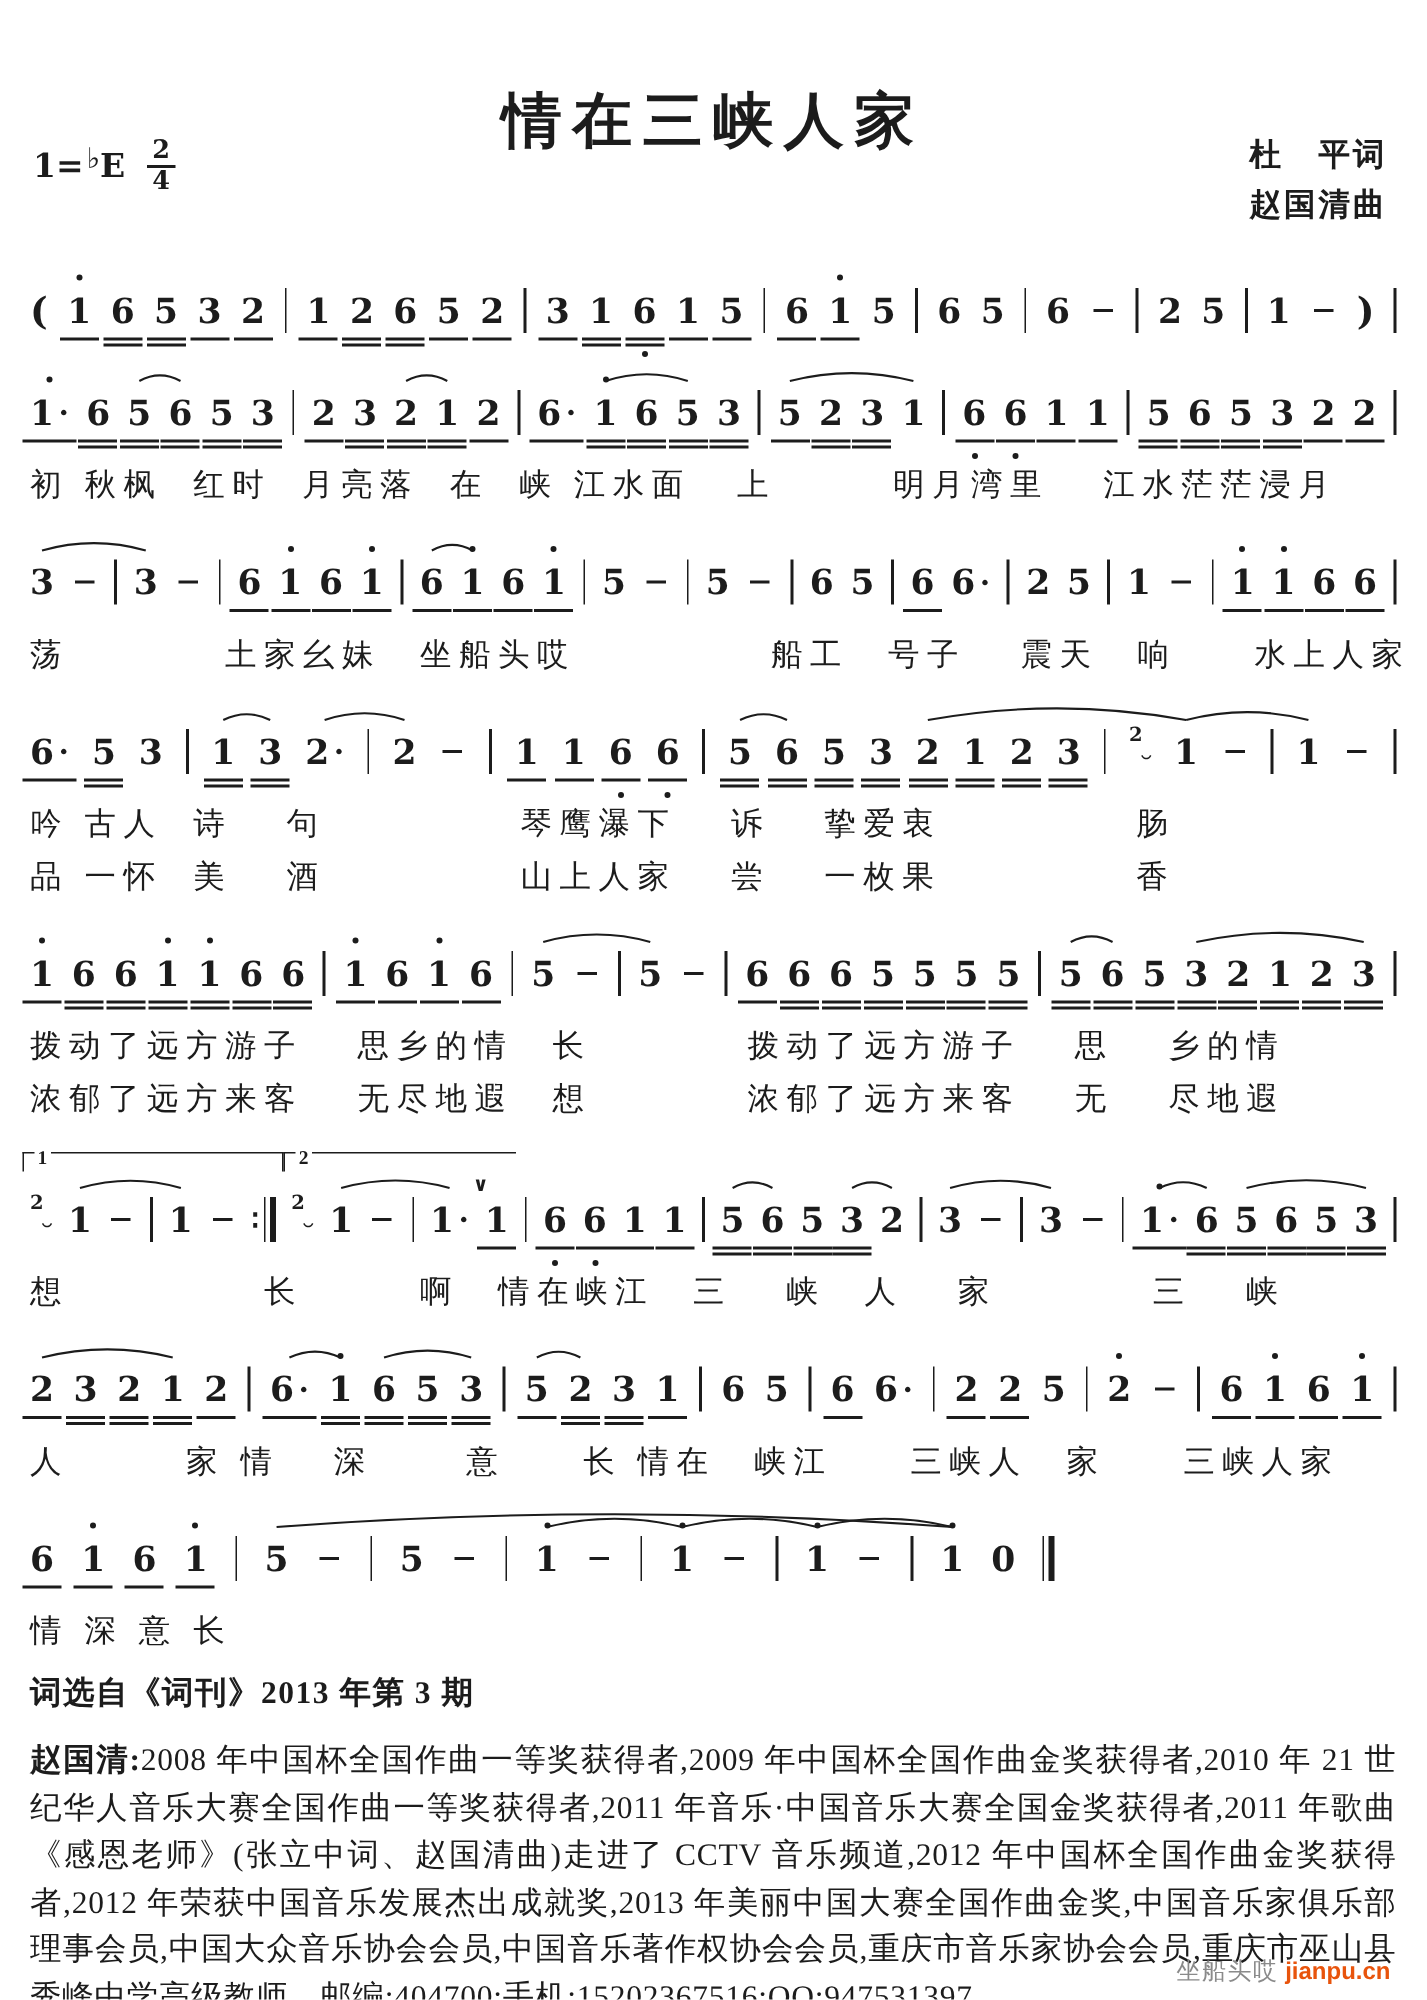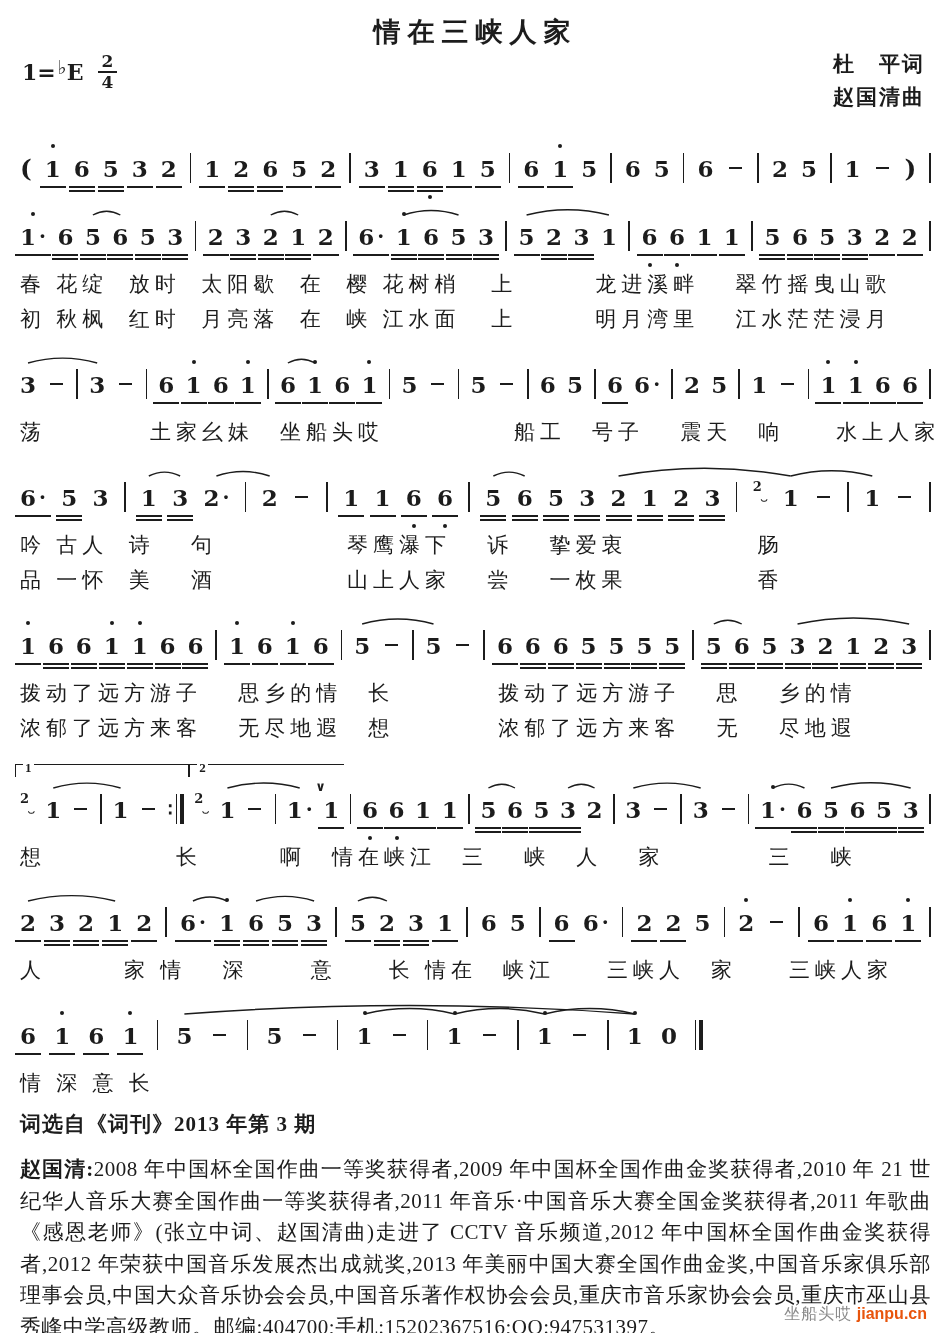--- a/index.html
+++ b/index.html
@@ -8,23 +8,24 @@
   body{
     width:951px; height:1333px; overflow:hidden;
     padding:12px 20px 0 20px;
     font-family:"Liberation Serif", serif;
     color:var(--ink);
     position:relative;
   }
   
   .header{ position:relative; height:118px; }
   .title{
-    text-align:center; font-size:27px; font-weight:bold;
+    text-align:center; font-size:40px; font-weight:bold;
     letter-spacing:7px; padding-top:2px;
     font-family:"Liberation Serif", serif;
+    margin-top:39px;
   }
   .keysig{
     position:absolute; left:2px; top:40px;
     font-family:"DejaVu Serif", serif; font-weight:bold; font-size:22px;
     display:flex; align-items:center;
   }
   .keysig .flat{ font-size:19px; position:relative; top:-5px; margin-left:2px; }
   .keysig .frac{ display:inline-flex; flex-direction:column; align-items:center;
     margin-left:14px; font-size:17px; line-height:1.1; }
   .keysig .frac .top{ border-bottom:2px solid var(--ink); padding:0 4px; }
@@ -368,21 +369,20 @@
         <span class="tok note">
           <span class="num">2</span>
           <i class="ul" style="bottom: -3px;"></i>
         </span>
         <span class="tok note">
           <span class="num">2</span>
           <i class="ul" style="bottom: -3px;"></i>
         </span>
         <span class="tok barline"></span>
       </div>
-      <div class="lyric-row">春 花绽  放时  太阳歇  在  樱 花树梢   上　　　龙进溪畔　 翠竹摇曳山歌</div>
       <div class="lyric-row">初 秋枫  红时  月亮落  在  峡 江水面   上　　　明月湾里　 江水茫茫浸月</div>
       <svg class="slur-svg" width="911" height="135">
         <path d="M 72.8828125 17 Q 86.609375 9.490078125 100.3359375 17" fill="none" stroke="#1c1c1c" stroke-width="1.4"></path>
         <path d="M 250.7265625 17 Q 264.453125 9.490078125 278.1796875 17" fill="none" stroke="#1c1c1c" stroke-width="1.4"></path>
         <path d="M 383.6328125 17 Q 411.0859375 7.98015625 438.5390625 17" fill="none" stroke="#1c1c1c" stroke-width="1.4"></path>
         <path d="M 506.5703125 17 Q 547.75 6.470234375 588.9296875 17" fill="none" stroke="#1c1c1c" stroke-width="1.4"></path>
       </svg>
     </div>
     <div class="music-line">
       <div class="tokens-row">

